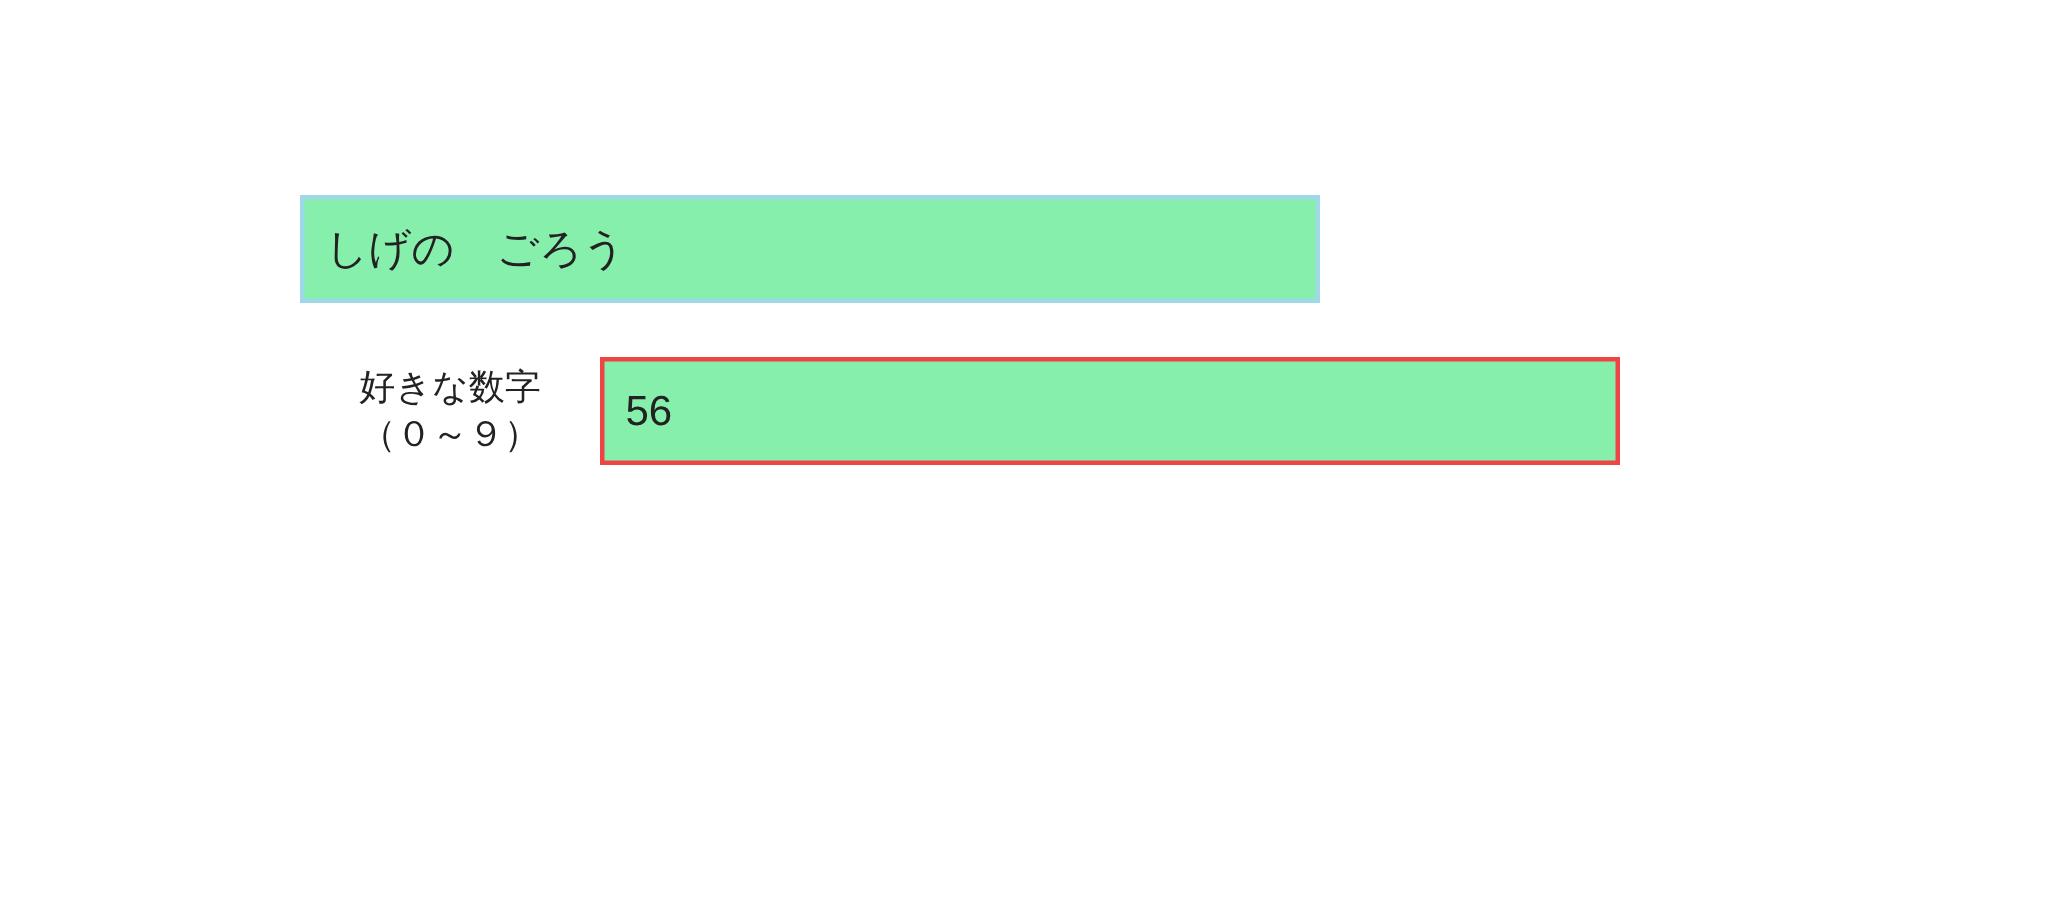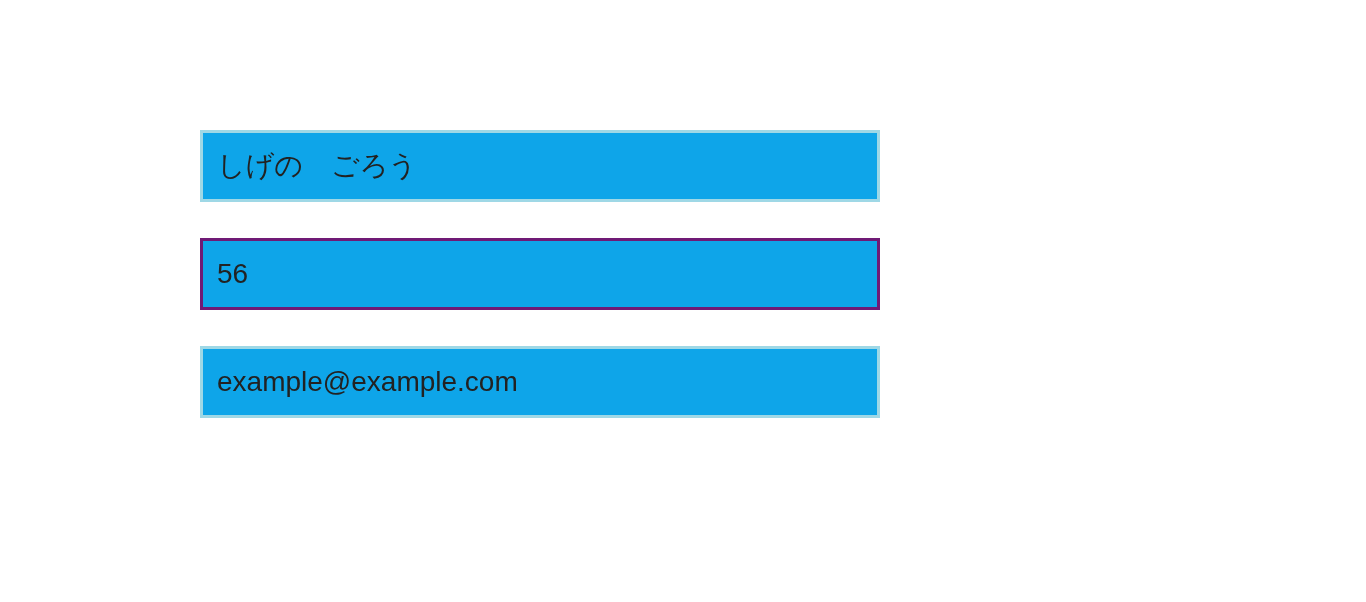--- a/index.html
+++ b/index.html
@@ -27,41 +27,41 @@
       width: 200px;
       text-align: center;
       font-size: 24px;
       color: #222;
       line-height: 1.3;
     }
     .form-input {
       width: 680px;
       height: 72px;
       border: 3px solid #9fd8e6;
-      background: #0ea5e9;
+      background: #86efac;
       font-size: 28px;
       color: #222;
       padding: 0 14px;
       outline: none;
       font-family: inherit;
     }
     .form-input.invalid {
-      border: 3px solid #701a75;
+      border: 3px solid #ef4444;
     }
   </style>
 </head>
 <body>
 
 <div class="form-container">
 
   <div class="form-row">
     <input type="text" class="form-input" value="しげの　ごろう" style="">
   </div>
 
   <div class="form-row">
+    <div class="form-label">好きな数字<br>（０～９）</div>
     <input type="text" class="form-input invalid" value="56" style="">
   </div>
 
   <div class="form-row">
-    <input type="text" class="form-input" value="example@example.com" style="">
   </div>
 
 </div>
 
 </body></html>

